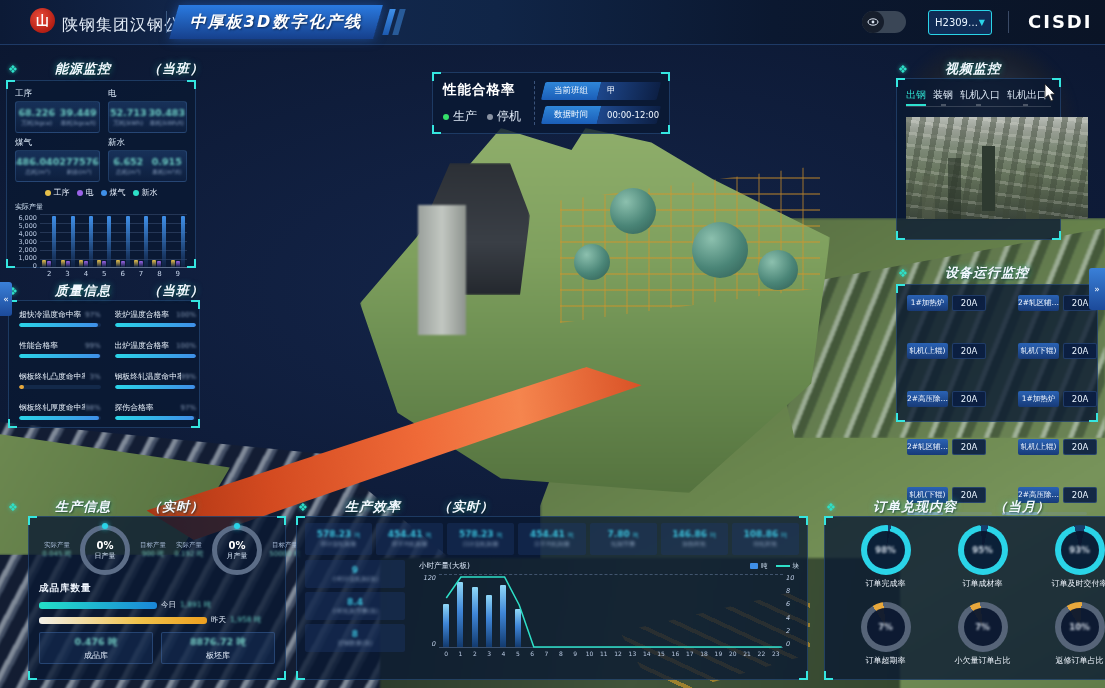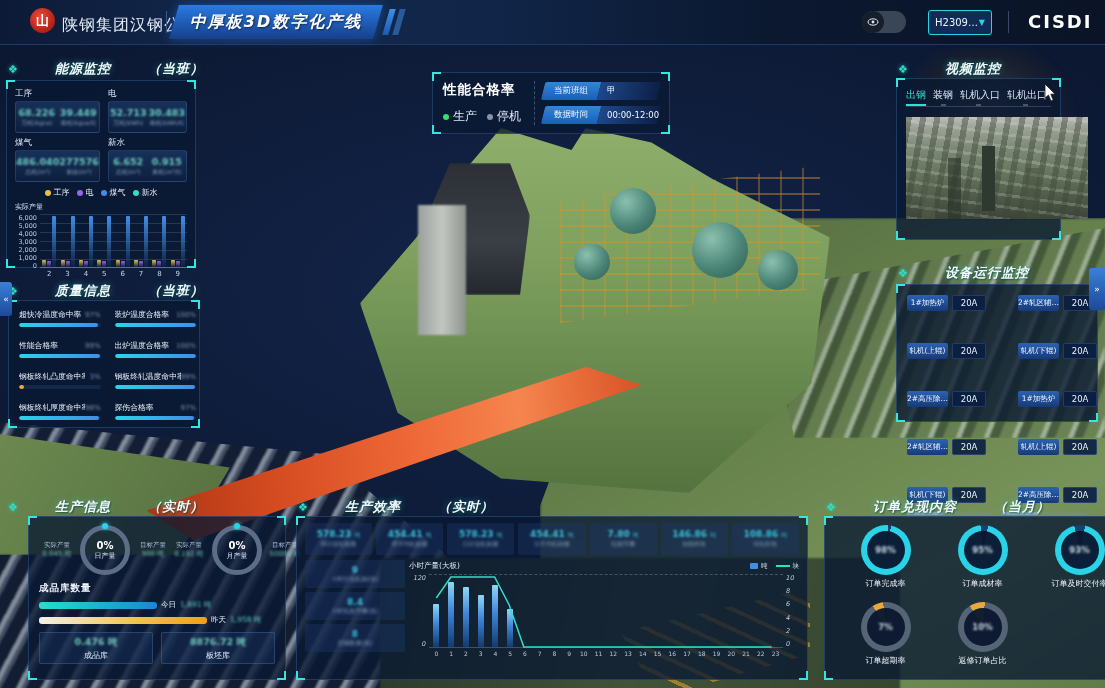--- a/index.html
+++ b/index.html
@@ -206,21 +206,21 @@
 .eff-stats{display:flex;gap:4px;}
 .eff-stat{flex:1;height:32px;background:rgba(28,56,104,.42);border-radius:2px;
  display:flex;flex-direction:column;align-items:center;justify-content:center;overflow:hidden;}
 .es-val{font-size:9px;font-weight:bold;color:#3fd8f2;white-space:nowrap;}
 .es-unit{font-size:6px;font-weight:normal;}
 .es-lab{font-size:6px;color:#a9bed9;white-space:nowrap;overflow:hidden;max-width:64px;}
 .eff-lower{display:flex;margin-top:5px;}
 .eff-side{width:100px;display:flex;flex-direction:column;gap:4px;}
 .eff-sbox{height:28px;background:rgba(28,56,104,.42);border-radius:2px;display:flex;
  flex-direction:column;align-items:center;justify-content:center;}
-.eff-chart{flex:1;margin-left:4px;}
+.eff-chart{flex:1;margin-left:14px;}
 .ec-head{display:flex;justify-content:space-between;align-items:center;height:12px;}
 .ec-title{font-size:7.5px;color:#dce8f8;}
 .ec-legend{display:flex;gap:8px;align-items:center;}
 .ec-legend .li{display:flex;align-items:center;gap:3px;font-size:6.5px;color:#cfe0f2;}
 .sw-bar{width:8px;height:6px;border-radius:1px;display:inline-block;}
 .sw-line{width:14px;height:2px;display:inline-block;}
 .ec-body{display:flex;margin-top:2px;font-style:italic;}
 .ec-yl{width:20px;height:74px;display:flex;flex-direction:column;justify-content:space-between;
  align-items:flex-end;font-size:6.5px;color:#c0d0e8;padding-right:3px;}
 .ec-plot{flex:1;height:74px;position:relative;border-bottom:1px solid rgba(120,150,200,.4);}
@@ -906,20 +906,28 @@
   </div>
   <div class="donut-cell">
     <div class="donut" style="background: conic-gradient(from -32deg, rgb(232, 168, 60) 0deg, rgb(232, 168, 60) 7%, rgb(86, 100, 120) 7%, rgb(86, 100, 120) 100%);">
         <div class="donut-in">
           <span class="dpct blur1">7%</span>
         </div>
       </div>
     <div class="dlab">订单超期率</div>
   </div>
   <div class="donut-cell">
+    <div class="donut" style="background: conic-gradient(from -32deg, rgb(232, 168, 60) 0deg, rgb(232, 168, 60) 7%, rgb(86, 100, 120) 7%, rgb(86, 100, 120) 100%);">
+        <div class="donut-in">
+          <span class="dpct blur1">7%</span>
+        </div>
+      </div>
+    <div class="dlab">小欠量订单占比</div>
+  </div>
+  <div class="donut-cell">
     <div class="donut" style="background: conic-gradient(from -32deg, rgb(232, 168, 60) 0deg, rgb(232, 168, 60) 10%, rgb(86, 100, 120) 10%, rgb(86, 100, 120) 100%);">
         <div class="donut-in">
           <span class="dpct blur1">10%</span>
         </div>
       </div>
     <div class="dlab">返修订单占比</div>
   </div>
 <i class="cnr c-tl"></i>
     <i class="cnr c-tr"></i>
     <i class="cnr c-bl"></i>

